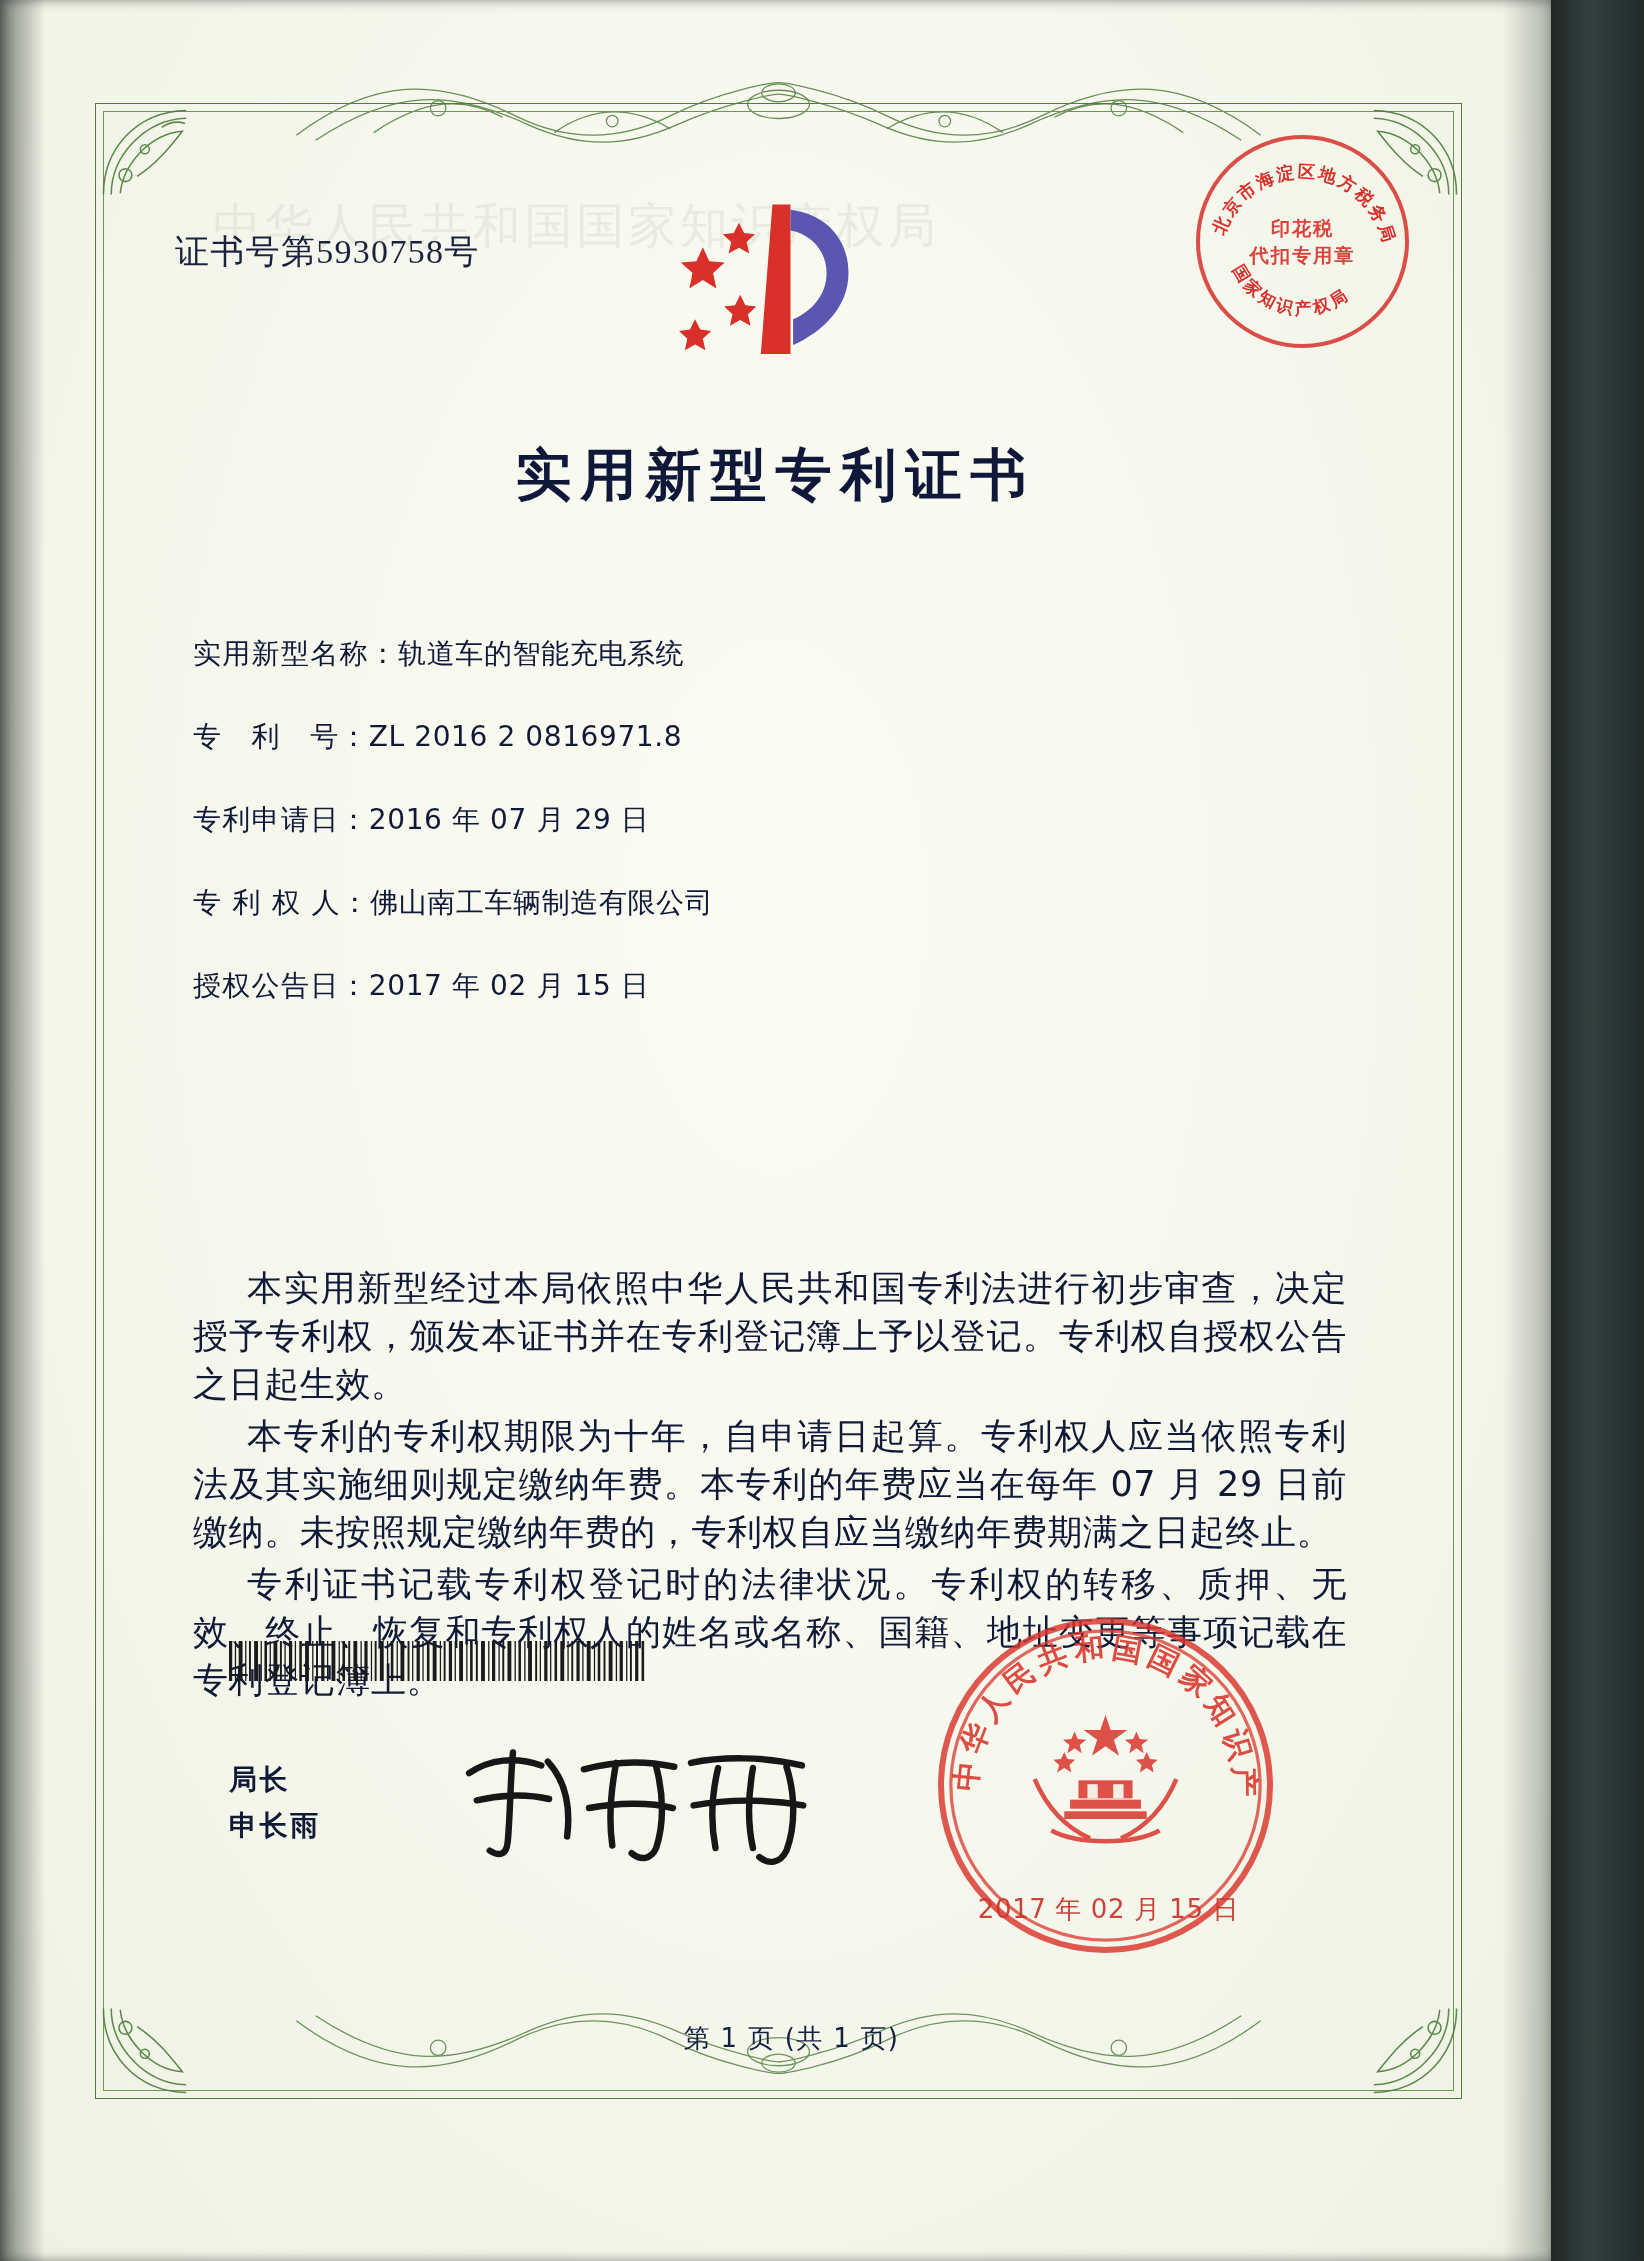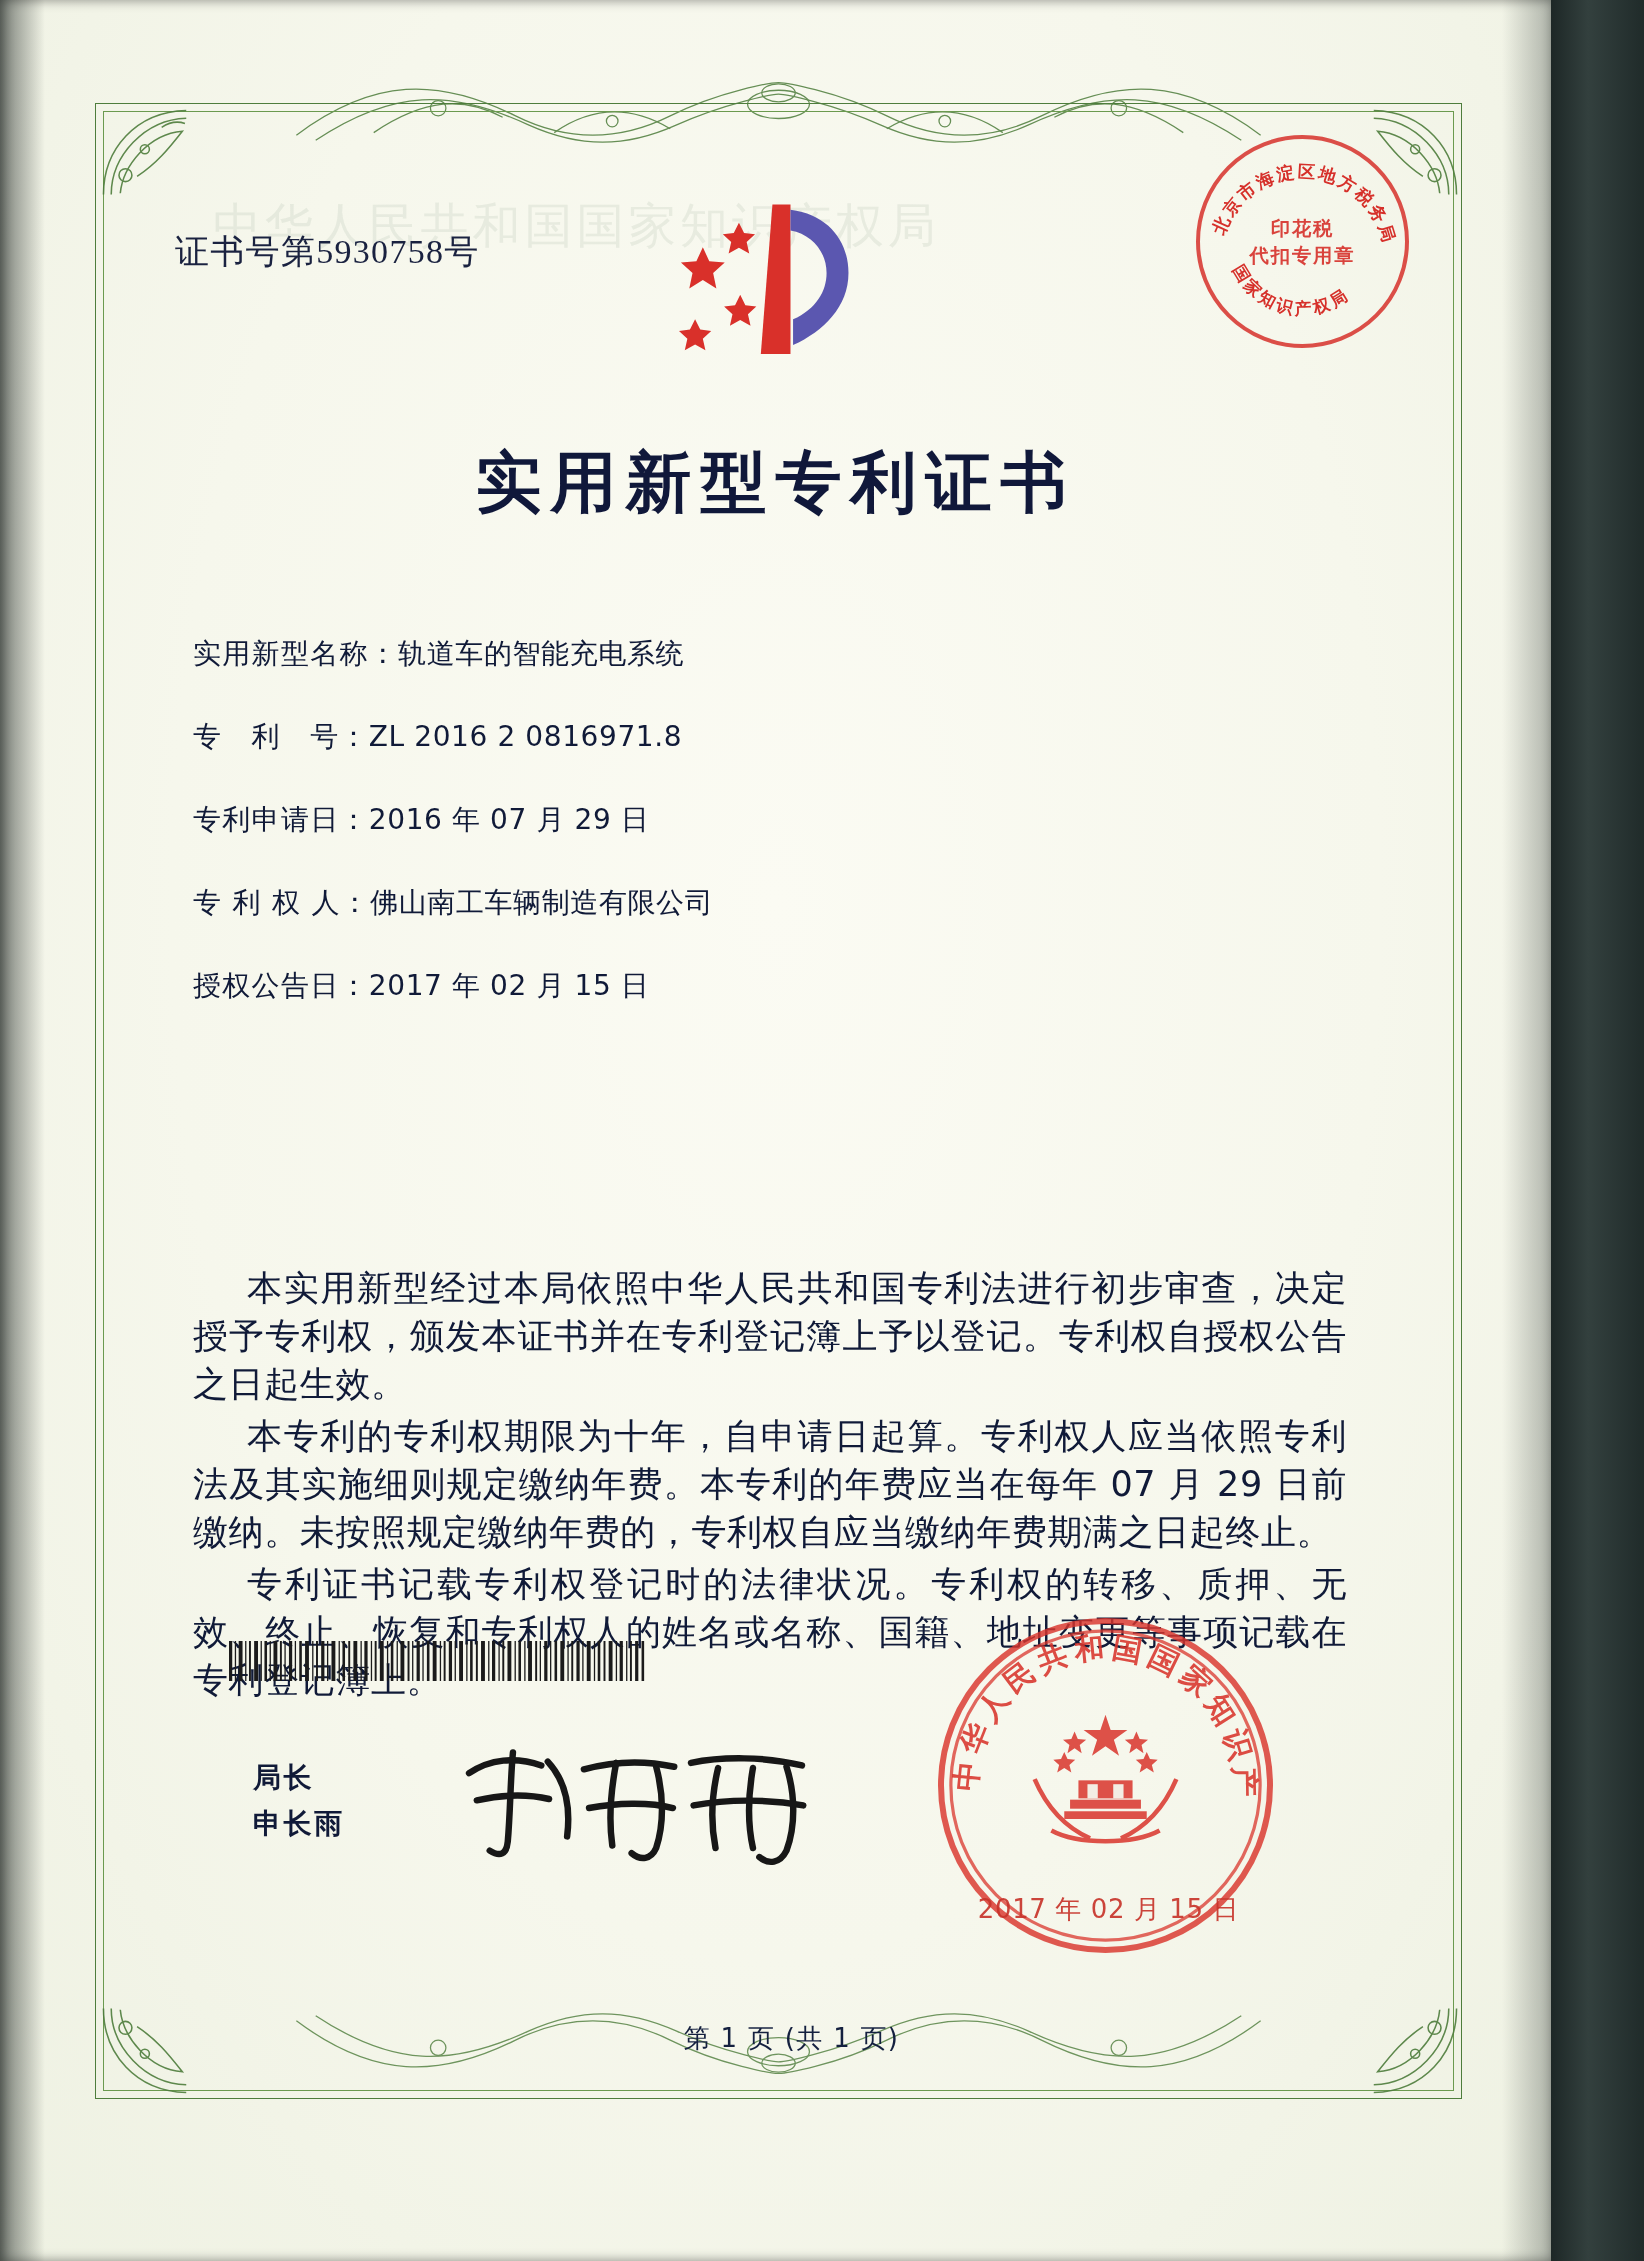--- a/index.html
+++ b/index.html
@@ -121,21 +121,21 @@
     width: 213px;
     height: 174px;
   }
 
   .title {
     position: absolute;
     left: 0;
     top: 438px;
     width: 1551px;
     text-align: center;
-    font-size: 66px;
+    font-size: 56px;
     font-weight: bold;
     letter-spacing: 9px;
     color: #10183a;
     font-family: "DejaVu Sans", sans-serif;
   }
 
   
   .tax-stamp {
     position: absolute;
     left: 1196px;
@@ -213,24 +213,23 @@
   }
 
   
   .sig-label {
     position: absolute;
     left: 229px;
     top: 1757px;
     font-size: 28px;
     line-height: 46px;
     color: #101a38;
-    font-family: Liberation Mono, monospace;
+    font-family: Liberation Sans, sans-serif;
     letter-spacing: 2.6px;
     font-weight: bold;
-    margin-left: 24px;
   }
   .sig-script {
     position: absolute;
     left: 451px;
     top: 1728px;
     width: 400px;
     height: 142px;
   }
 
   

